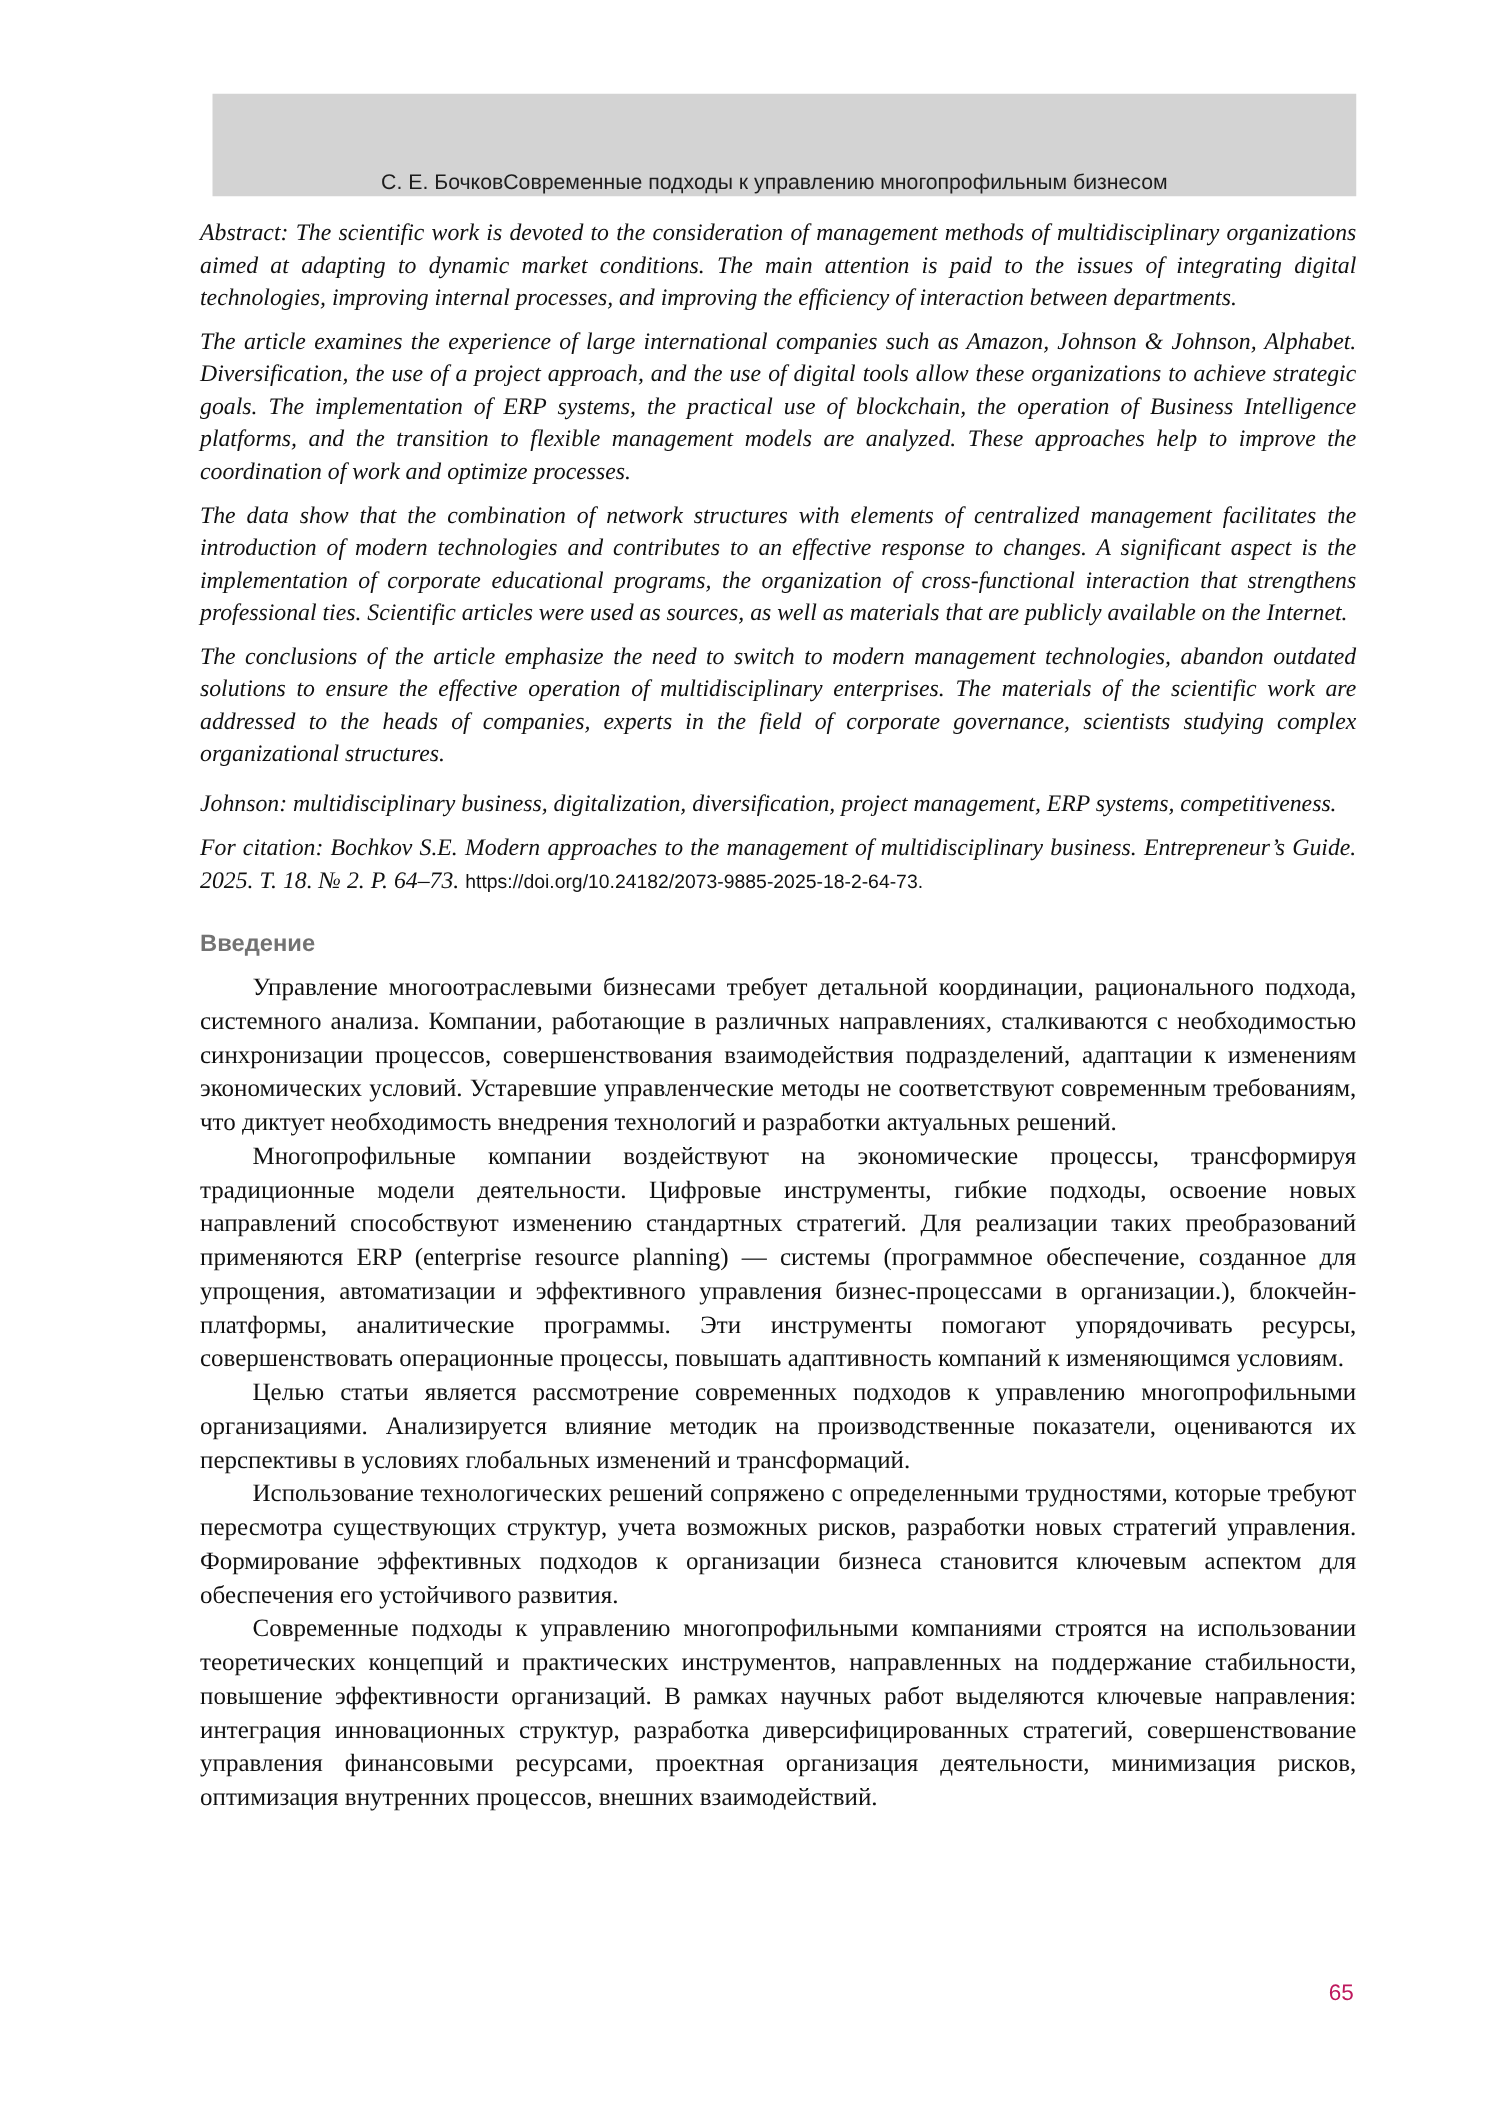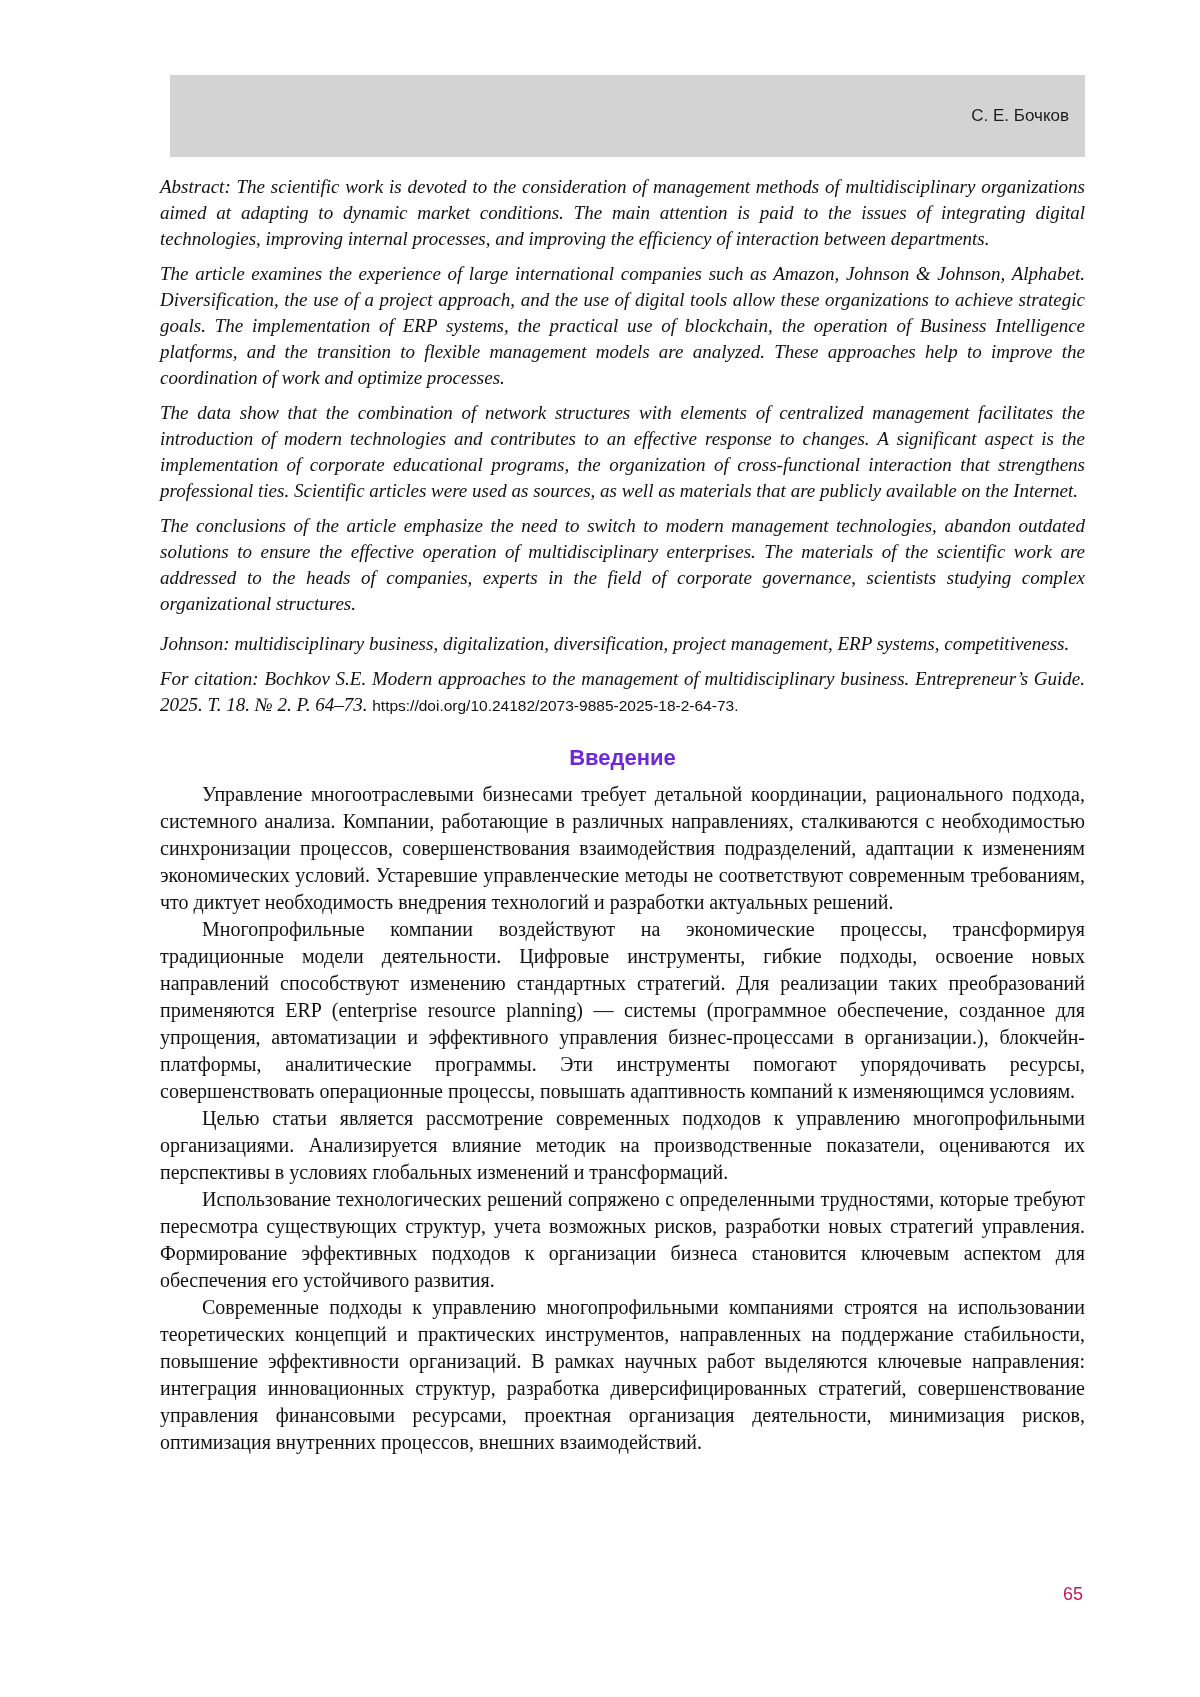--- a/index.html
+++ b/index.html
@@ -27,21 +27,21 @@
   }
   
   .running-head{
     margin-left:10px;
     margin-top:75px;
     height:82px;
     width:915px;
     box-sizing:border-box;
     background:var(--header-bg);
     display:flex;
-    flex-direction:column;
+    flex-direction:row;
     justify-content:center;
     align-items:flex-end;
     padding-right:16px;
     font-family:"Liberation Sans", sans-serif;
     font-size:17px;
     line-height:22px;
     color:#1c1c1c;
   }
   
   .abstract{
@@ -64,24 +64,23 @@
   .cite{}
   .lbl{font-weight:normal;}
   .doi{
     font-style:normal;
     font-family:"Liberation Sans", sans-serif;
     font-size:15.5px;
   }
   
   .section-heading{
     font-family:"Liberation Sans", sans-serif;
-    font-size:22px;
+    font-size:19px;
     font-weight:bold;
-    text-align:center;
-    color:#6d28d9;
+    color:#737373;
     margin:26px 0 10px 0;
   }
   
   .body-p{
     margin:0;
     font-size:20px;
     line-height:27px;
     text-align:justify;
     text-indent:42px;
   }
@@ -98,20 +97,21 @@
   }
 </style>
 </head>
 <body>
 
 <div class="page">
   <div class="content">
 
     <header class="running-head">
       <div>С. Е. Бочков</div>
+      <div>Современные подходы к управлению многопрофильным бизнесом</div>
     </header>
 
     <section class="abstract">
       <p><span class="lbl">Abstract:</span> <span>The scientific work is devoted to the consideration of management methods of multidisciplinary organizations aimed at adapting to dynamic market conditions. The main attention is paid to the issues of integrating digital technologies, improving internal processes, and improving the efficiency of interaction between departments.</span></p>
       <p>The article examines the experience of large international companies such as Amazon, Johnson &amp; Johnson, Alphabet. Diversification, the use of a project approach, and the use of digital tools allow these organizations to achieve strategic goals. The implementation of ERP systems, the practical use of blockchain, the operation of Business Intelligence platforms, and the transition to flexible management models are analyzed. These approaches help to improve the coordination of work and optimize processes.</p>
       <p>The data show that the combination of network structures with elements of centralized management facilitates the introduction of modern technologies and contributes to an effective response to changes. A significant aspect is the implementation of corporate educational programs, the organization of cross-functional interaction that strengthens professional ties. Scientific articles were used as sources, as well as materials that are publicly available on the Internet.</p>
       <p>The conclusions of the article emphasize the need to switch to modern management technologies, abandon outdated solutions to ensure the effective operation of multidisciplinary enterprises. The materials of the scientific work are addressed to the heads of companies, experts in the field of corporate governance, scientists studying complex organizational structures.</p>
     </section>
 
     <p class="kw"><span class="lbl">Johnson:</span> <span>multidisciplinary business, digitalization, diversification, project management, ERP systems, competitiveness.</span></p>

